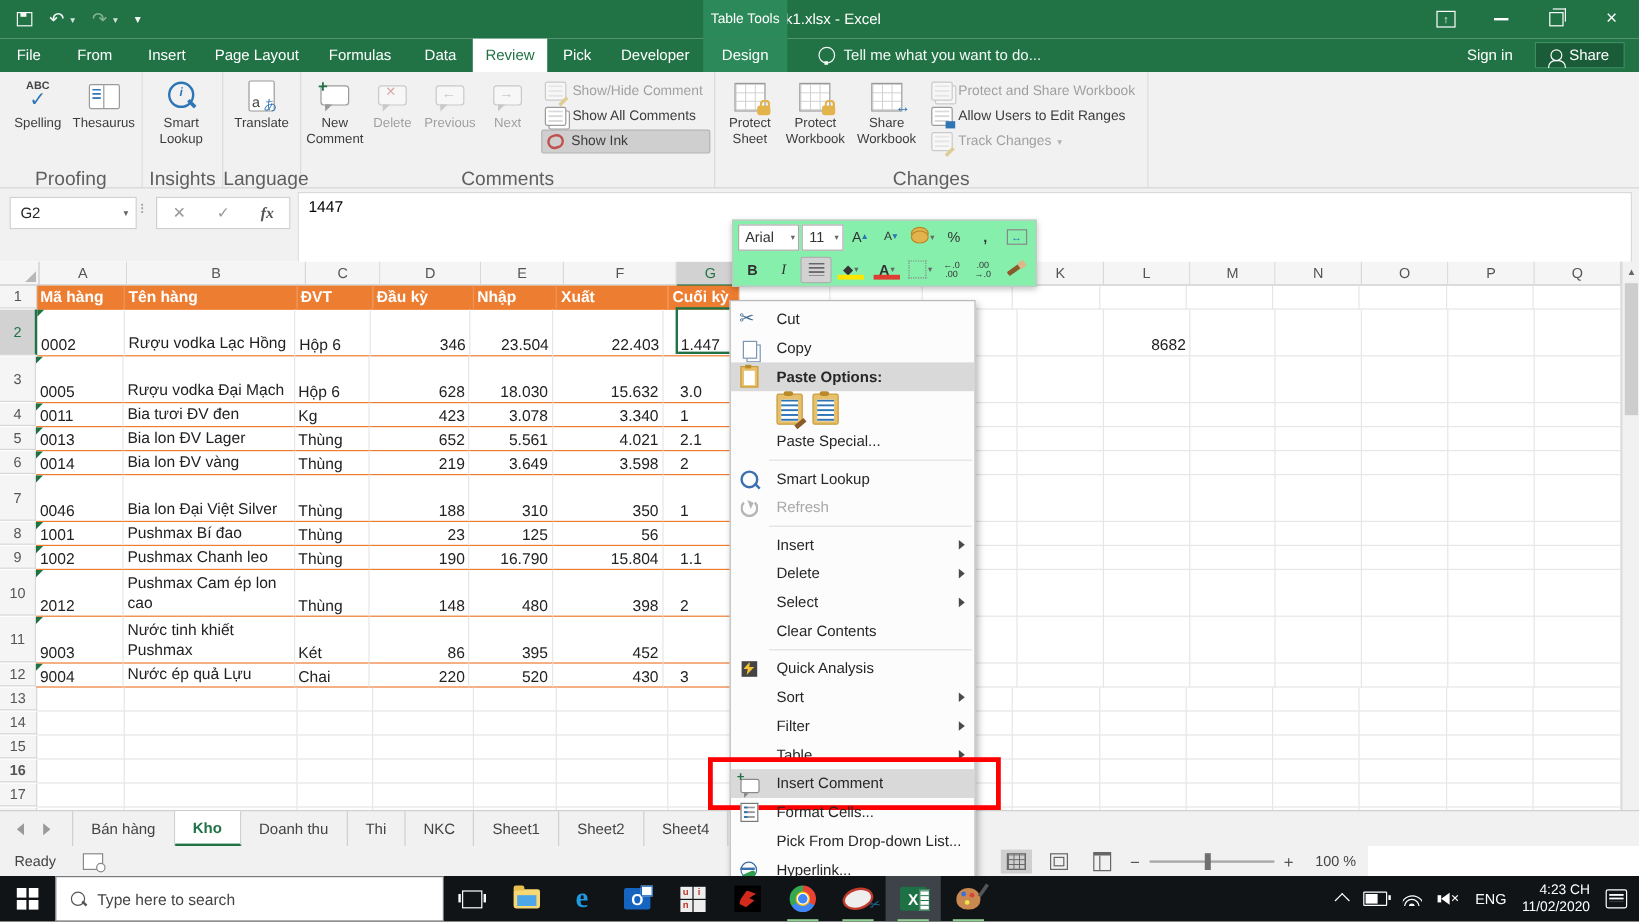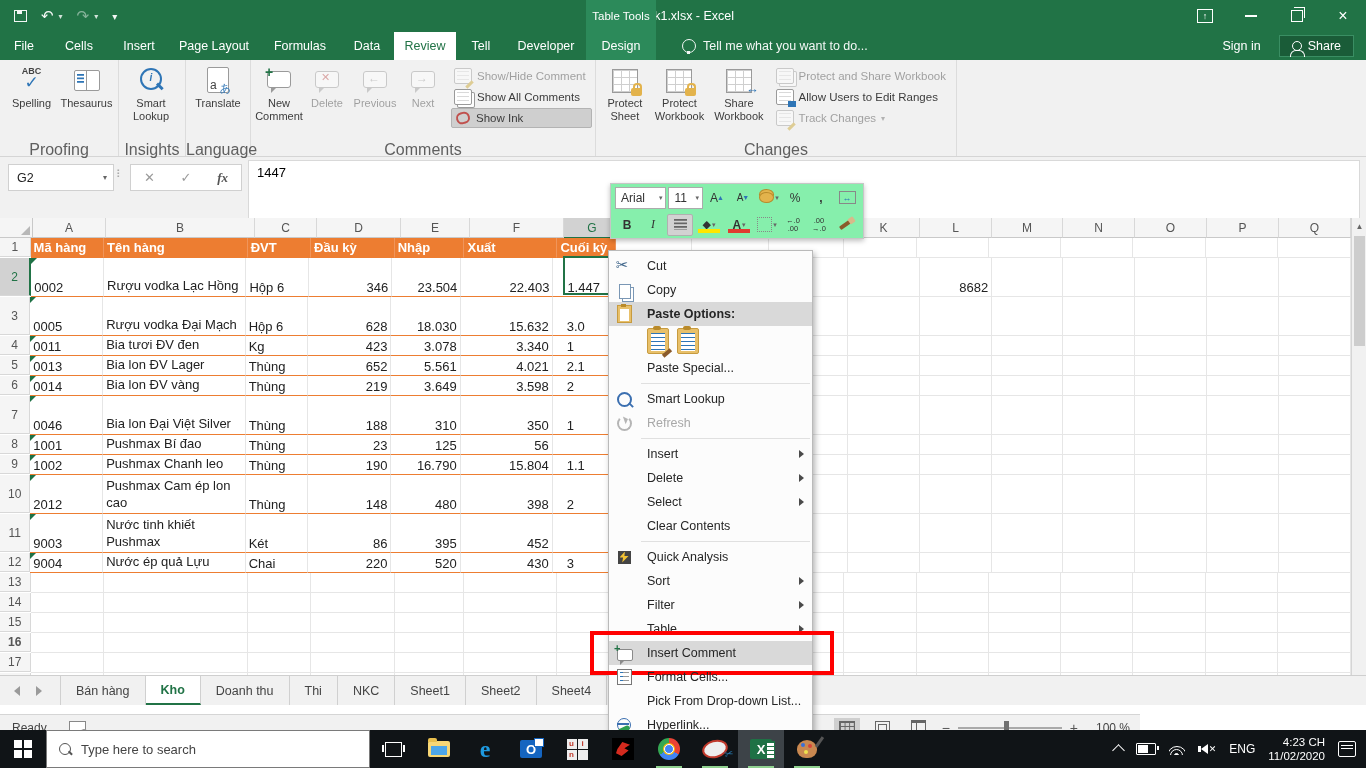--- a/index.html
+++ b/index.html
@@ -170,21 +170,21 @@
   .tn.right{border-left:6px solid #9a9a9a;}
   .stab{display:flex;align-items:center;padding:0 15px;font-size:12.5px;color:#444;border-right:1px solid #d0d0d0;cursor:pointer;white-space:nowrap;}
   .stab:first-of-type{border-left:1px solid #d0d0d0;}
   .stab.active{background:#fff;color:#217346;font-weight:bold;border-bottom:2px solid #217346;}
   .splitdots{position:absolute;left:817px;top:682px;display:flex;flex-direction:column;gap:2px;}
   .splitdots i{width:2px;height:2px;background:#8a8a8a;border-radius:50%;}
   .hscroll{position:absolute;left:836px;top:681px;width:482px;height:17px;background:#fff;border:1px solid #c9c9c9;display:flex;align-items:center;justify-content:space-between;padding:0 4px;}
   .hs-l{width:0;height:0;border-top:4px solid transparent;border-bottom:4px solid transparent;border-right:5px solid #9a9a9a;cursor:pointer;}
   .hs-r{width:0;height:0;border-top:4px solid transparent;border-bottom:4px solid transparent;border-left:5px solid #9a9a9a;cursor:pointer;}
   
-  .statusbar{left:0;top:704px;width:1140px;height:26px;background:#f1f1f1;border-top:1px solid #d5d5d5;display:flex;align-items:center;font-size:12px;color:#444;z-index:8;margin-top:10px;}
+  .statusbar{left:0;top:704px;width:1140px;height:26px;background:#f1f1f1;border-top:1px solid #d5d5d5;display:flex;align-items:center;font-size:12px;color:#444;z-index:8;}
   .sb-ready{margin-left:12px;}
   .sb-macro{width:15px;height:12px;border:1px solid #888;margin-left:22px;position:relative;background:#fff;cursor:pointer;}
   .sb-macro::after{content:"";position:absolute;right:-3px;bottom:-3px;width:6px;height:6px;border:1.5px solid #888;border-radius:50%;background:#fff;}
   .sb-right{margin-left:auto;display:flex;align-items:center;gap:10px;padding-right:10px;}
   .vico{width:26px;height:20px;display:flex;align-items:center;justify-content:center;cursor:pointer;}
   .vico.on{background:#cfcfcf;}
   .v-normal{width:14px;height:12px;background:linear-gradient(#666 1px,transparent 1px) 0 0/14px 4px,linear-gradient(90deg,#666 1px,transparent 1px) 0 0/4.6px 12px;border:1px solid #666;}
   .v-pl{width:13px;height:12px;border:1px solid #666;display:flex;align-items:center;justify-content:center;}
   .v-pl i{width:7px;height:6px;border:1px solid #666;}
   .v-pb{width:13px;height:12px;border:1px solid #666;border-top:3px solid #666;position:relative;}
@@ -276,27 +276,27 @@
       <div>
           <span class="ico-restore"></span>
         </div>
       <div style="font-size:16px;">×</div>
     </div>
   </div>
 
   <div class="abs tabrow">
     <div class="rtab" style="width:48px;">File</div>
     <div id="ribbonTabs" style="display:flex;">
-        <div class="rtab" style="width: 62px;">Cells</div>
+        <div class="rtab" style="width: 62px;">From</div>
         <div class="rtab" style="width: 58px;">Insert</div>
         <div class="rtab" style="width: 92px;">Page Layout</div>
         <div class="rtab" style="width: 80px;">Formulas</div>
         <div class="rtab" style="width: 54px;">Data</div>
         <div class="rtab active" style="width: 62px;">Review</div>
-        <div class="rtab" style="width: 50px;">Tell</div>
+        <div class="rtab" style="width: 50px;">Pick</div>
         <div class="rtab" style="width: 80px;">Developer</div>
       </div>
     <div class="rtab ctx" style="width:70px;">Design</div>
     <div class="tellme">
       <span class="bulb"></span>
       <span>Tell me what you want to do...</span>
     </div>
     <div class="tr-right">
       <span style="cursor:pointer;">Sign in</span>
       <span class="sharebtn">

